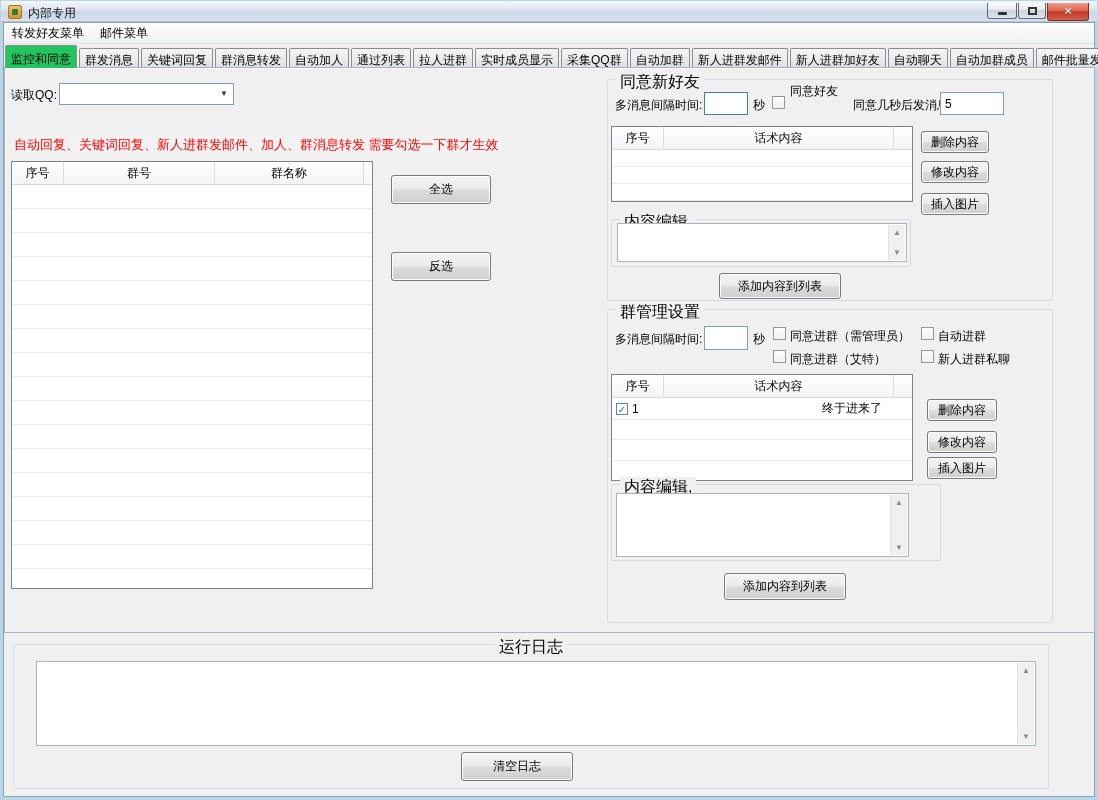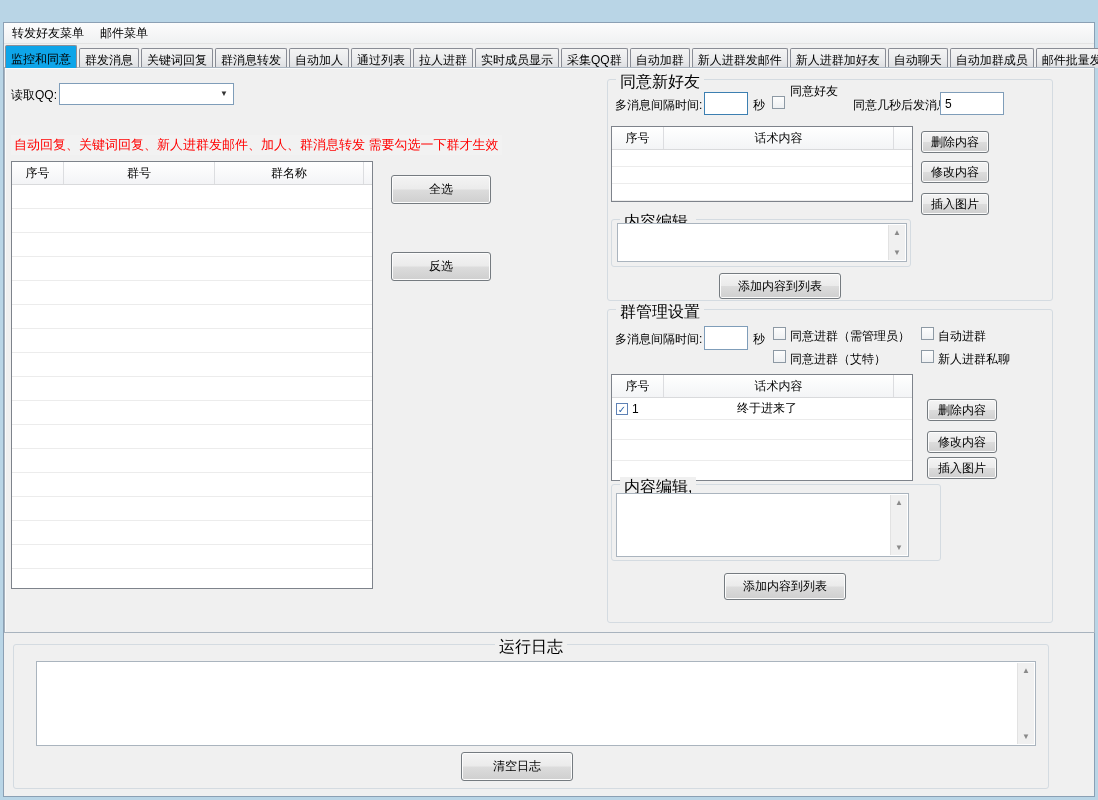--- a/index.html
+++ b/index.html
@@ -22,21 +22,21 @@
   .glyph-close { color:#fff; font-size:11px; font-weight:bold; text-shadow:0 1px 1px #00000055; }
   
   .client { position:absolute; left:3px; top:22px; width:1092px; height:775px; background:#f0f0f0; border:1px solid #8ba0b4; }
   
   .menubar { position:absolute; left:0; top:0; width:100%; height:21px; background:linear-gradient(#fcfcfc,#f0f1f2); border-bottom:1px solid #e3e3e3; display:flex; align-items:center; }
   .menu-item { padding:2px 8px; font-size:12px; }
   
   .tabstrip { position:absolute; left:1px; top:22px; width:1091px; height:23px; display:flex; align-items:flex-end; gap:2px; white-space:nowrap; }
   .tab { display:inline-block; padding:3px 5px 2px 5px; font-size:12px; border:1px solid #898c95; border-bottom:none; border-radius:2px 2px 0 0;
     background:linear-gradient(#f4f4f4,#e9eaec 60%,#dcdde0); height:20px; }
-  .tab.active { background:#0ea5e9; height:23px; padding-top:5px; position:relative; z-index:3; border-color:#8c8f98; }
+  .tab.active { background:#22c55e; height:23px; padding-top:5px; position:relative; z-index:3; border-color:#8c8f98; }
   .tabpanel { position:absolute; left:0px; top:44px; width:1091px; height:566px; border:1px solid #a8b3be; background:#f0f0f0; box-shadow:inset 1px 1px 0 #fbfbfb; }
   
   .label { position:absolute; font-size:12px; white-space:nowrap; }
   .bold { font-weight:normal; }
   .btn { position:absolute; border:1px solid #757b80; border-radius:3px; font-size:12px;
     background:linear-gradient(#f4f4f4,#ebebeb 48%,#dcdcdc 52%,#cfcfcf); display:flex; align-items:center; justify-content:center;
     box-shadow:inset 0 0 0 1px #fcfcfc; }
   .input { position:absolute; background:#fff; border:1px solid #7f9db9; font-size:12px; padding:2px 4px; font-family:inherit; }
   .input.focus { border:1px solid #3c7fb1; }
   .combo { position:absolute; background:#fff; border:1px solid #7f9db9; }
@@ -58,20 +58,37 @@
     display:flex; flex-direction:column; justify-content:space-between; align-items:center; }
   .sarrow { font-size:8px; color:#8a8a8a; padding:3px 0; }
   .trow { position:absolute; display:flex; align-items:center; border-bottom:1px solid #ebebeb; background:#fff; }
   .row-check { width:12px; height:12px; background:#fff; border:1px solid #5f82b5; margin:0 4px 0 4px; font-size:10px; line-height:11px; text-align:center; color:#2d64a8; font-weight:bold; }
 </style>
 </head>
 <body>
 
 <div id="window">
 
+  <div class="titlebar">
+    <span class="app-icon">
+        <span class="app-icon-inner"></span>
+      </span>
+    <span class="title-text">内部专用</span>
+    <div class="caption-buttons">
+      <div class="cap-btn min">
+          <span class="glyph-min"></span>
+        </div>
+      <div class="cap-btn max">
+          <span class="glyph-max"></span>
+        </div>
+      <div class="cap-btn close">
+          <span class="glyph-close">✕</span>
+        </div>
+    </div>
+  </div>
 
   <div class="client">
 
     <div class="menubar">
       <span class="menu-item">转发好友菜单</span>
       <span class="menu-item">邮件菜单</span>
     </div>
 
     <div class="tabstrip">
       <span class="tab active">监控和同意</span>
@@ -176,21 +193,21 @@
         <div class="th" style="width:52px;">序号</div>
         <div class="th" style="width:230px;">话术内容</div>
         <div class="th" style="flex:1; border-right:none;"></div>
       </div>
       <div class="vline" style="left:52px;"></div>
       <div class="vline" style="left:282px;"></div>
       <div class="rows-pattern" style="top:23px; background:repeating-linear-gradient(to bottom,#ffffff 0 20px,#ececec 20px 21px);"></div>
       <div class="trow" style="left:0; top:23px; width:300px; height:22px;">
         <span class="row-check">✓</span>
         <span style="width:28px;">1</span>
-        <span style="width:230px; text-align:center; margin-left:-8px;">终于进来了</span>
+        <span style="width:230px; text-align:right; margin-left:-8px;">终于进来了</span>
       </div>
     </div>
 
     <div class="btn" style="left:923px; top:376px; width:70px; height:22px;">删除内容</div>
     <div class="btn" style="left:923px; top:408px; width:70px; height:22px;">修改内容</div>
     <div class="btn" style="left:923px; top:434px; width:70px; height:22px;">插入图片</div>
 
     <div class="groupbox" style="left:607px; top:461px; width:330px; height:77px;">
       <span class="group-title bold">内容编辑,</span>
     </div>

